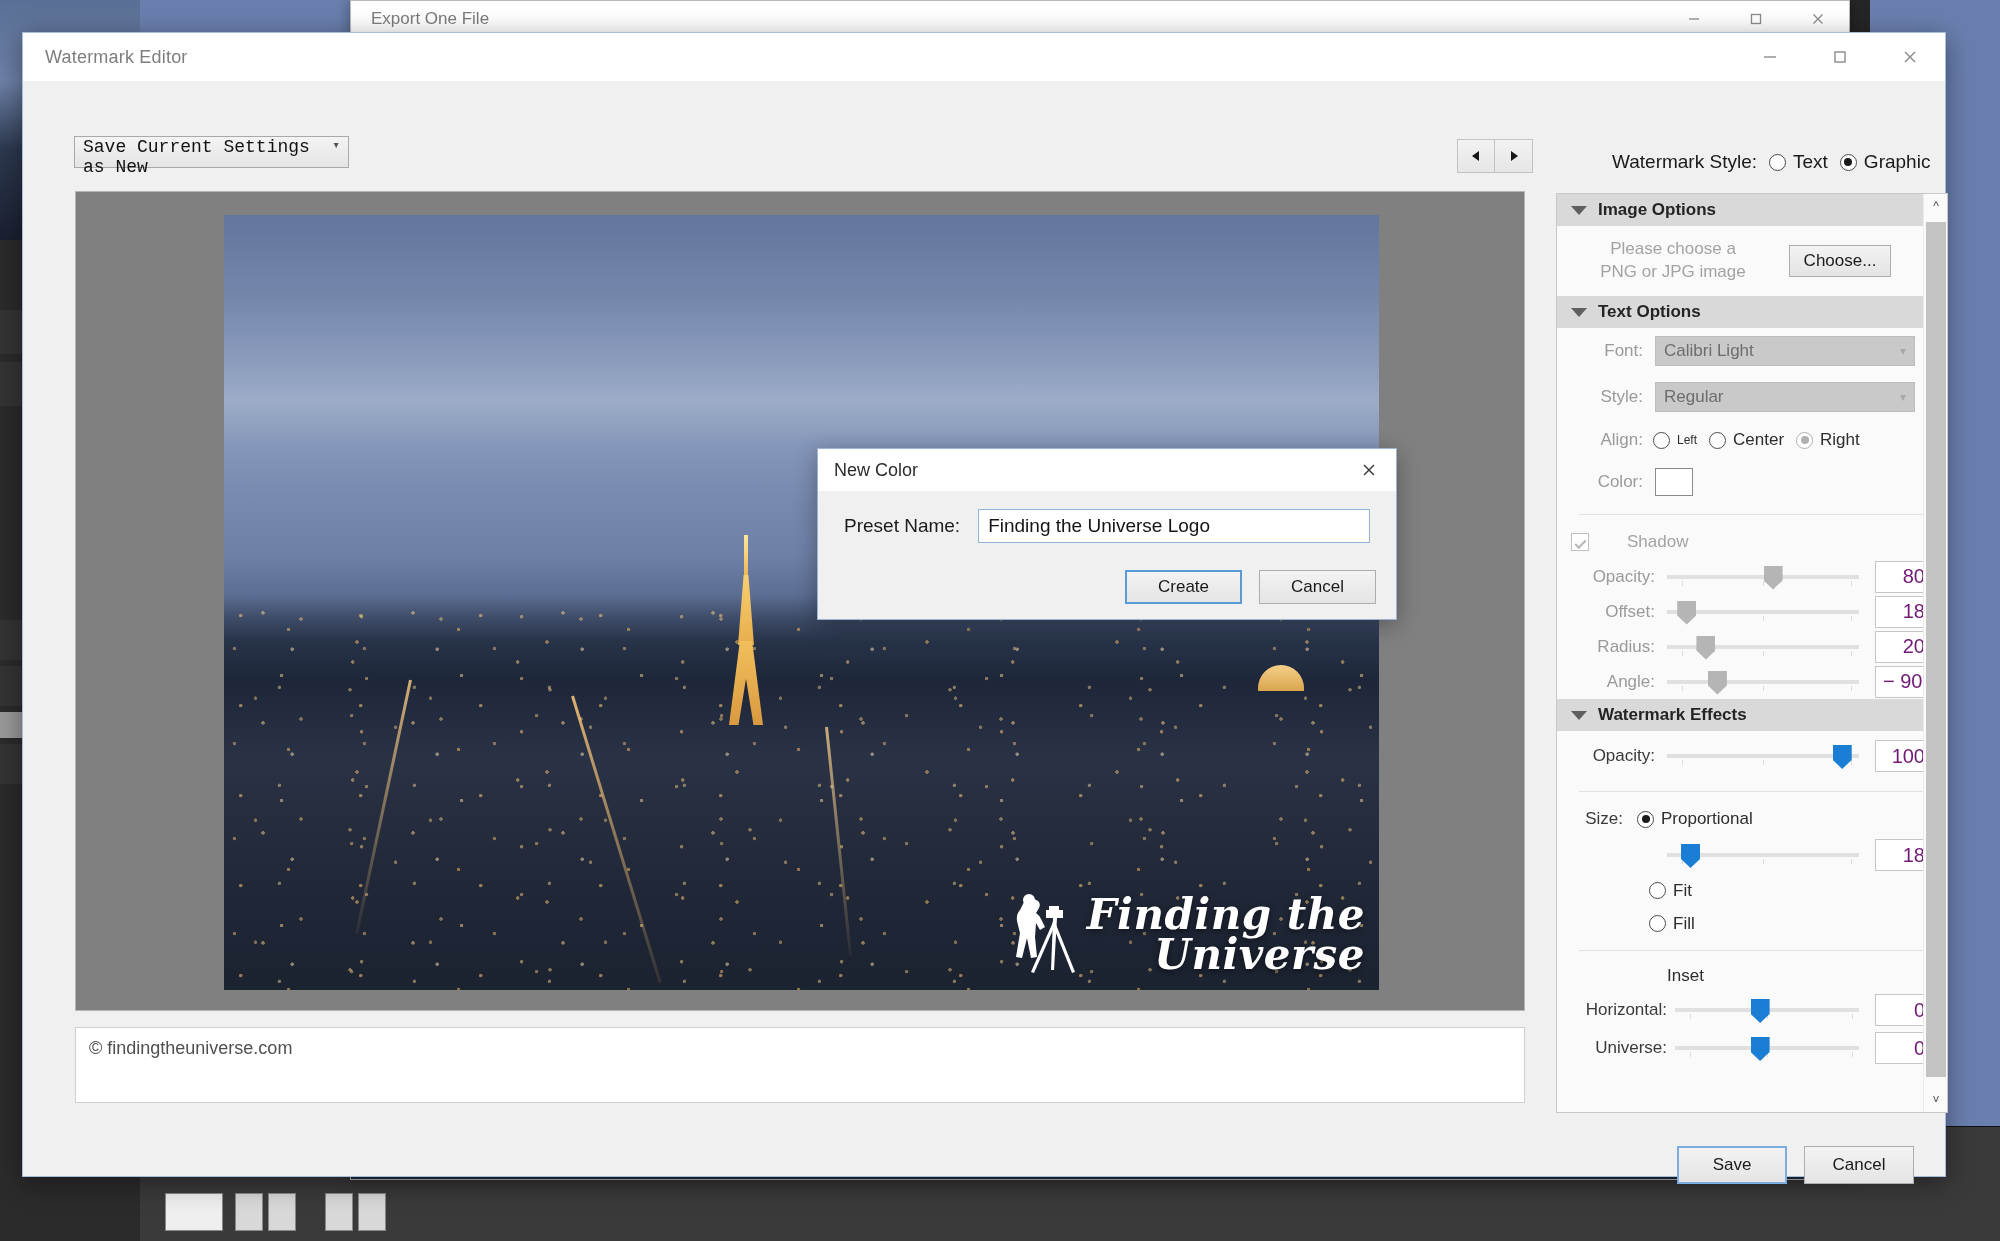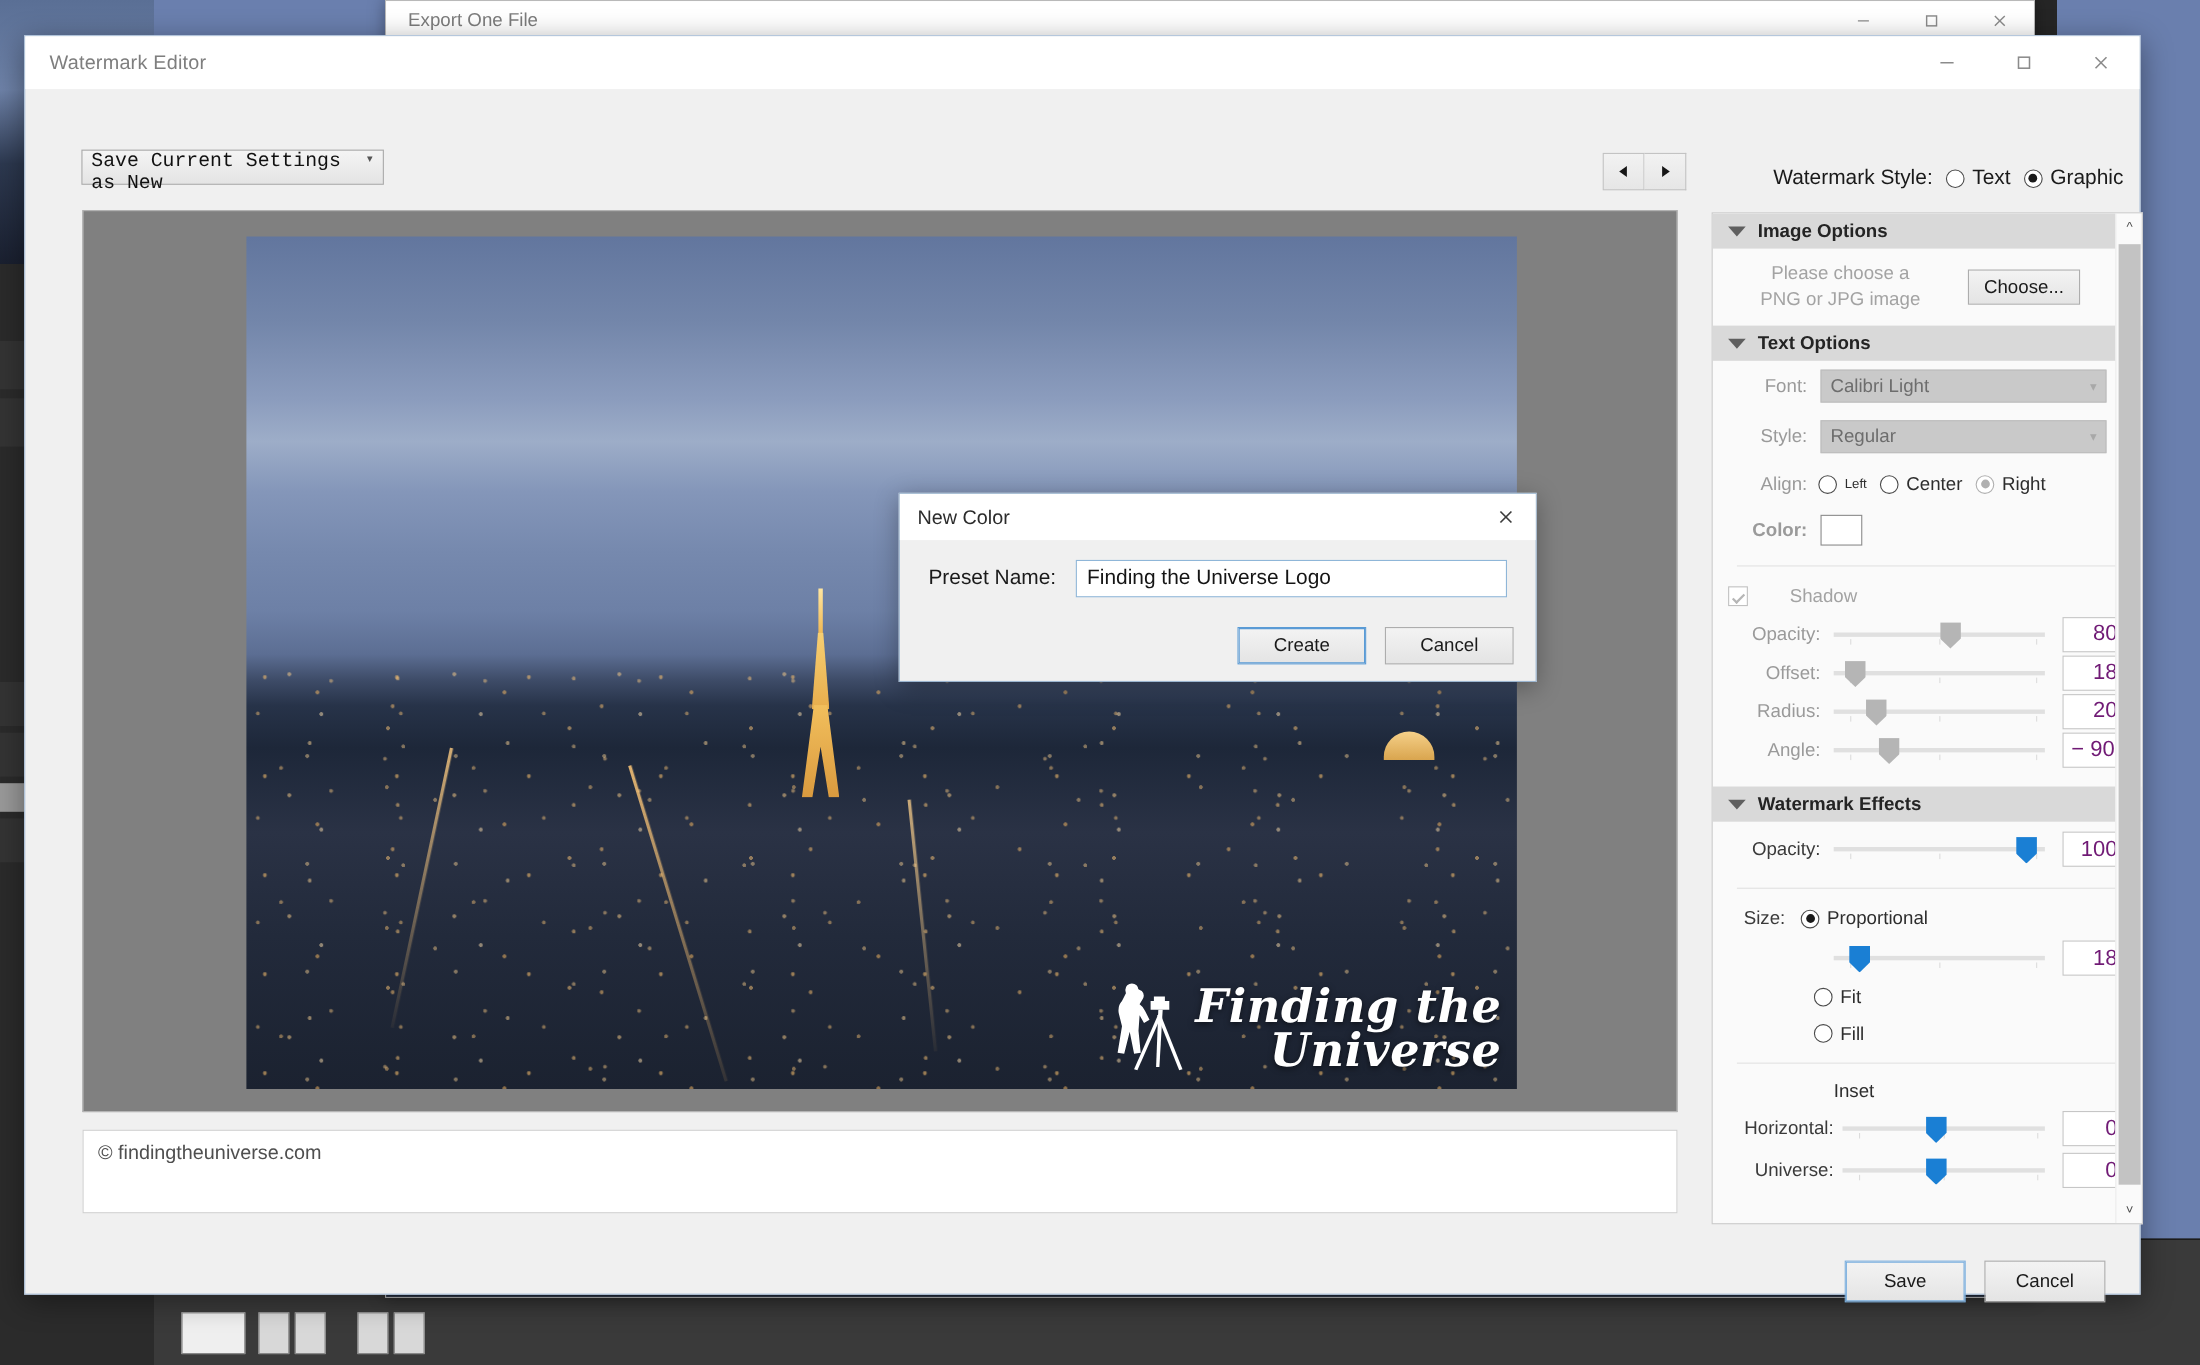--- a/index.html
+++ b/index.html
@@ -369,21 +369,21 @@
       <div class="lbl" style="width:72px;">Align:</div>
       <span class="radio" style="margin-left:10px;"></span>
       <span style="font-size:12px;color:#2d2d2d;">Left</span>
       <span class="radio"></span>
       <span style="font-size:17px;color:#2d2d2d;">Center</span>
       <span class="radio dim on"></span>
       <span style="font-size:17px;color:#2d2d2d;">Right</span>
     </div>
 
     <div class="row" style="height:44px;">
-      <div class="lbl" style="width:72px;font-weight:bold;">Color:</div>
+      <div class="lbl" style="width:72px;">Color:</div>
       <div class="colorswatch" style="margin-left:12px;"></div>
     </div>
 
     <div class="divider"></div>
 
     <div class="row" style="height:34px;">
       <span class="chk on"></span>
       <span style="font-size:17px;color:#a3a3a3;margin-left:38px;">Shadow</span>
     </div>
 
@@ -436,21 +436,21 @@
         <div class="ticks">
             <div class="tick" style="left:8%"></div>
             <div class="tick" style="left:50%"></div>
             <div class="tick" style="left:96%"></div>
           </div>
         <div class="thumb" style="left:26%"></div>
       </div>
       <div class="numbox" style="justify-content:space-between;padding-left:7px;">− 90</div>
     </div>
 
-    <div class="section-head" style="margin-top:16px;">
+    <div class="section-head" style="margin-top:0;">
       <span class="caret"></span>
       <span>Watermark Effects</span>
     </div>
 
     <div class="row" style="height:50px;">
       <div class="lbl lbl-dark" style="width:84px;">Opacity:</div>
       <div class="slider" style="margin:0 4px 0 12px;">
         <div class="track"></div>
         <div class="ticks">
             <div class="tick" style="left:8%"></div>

